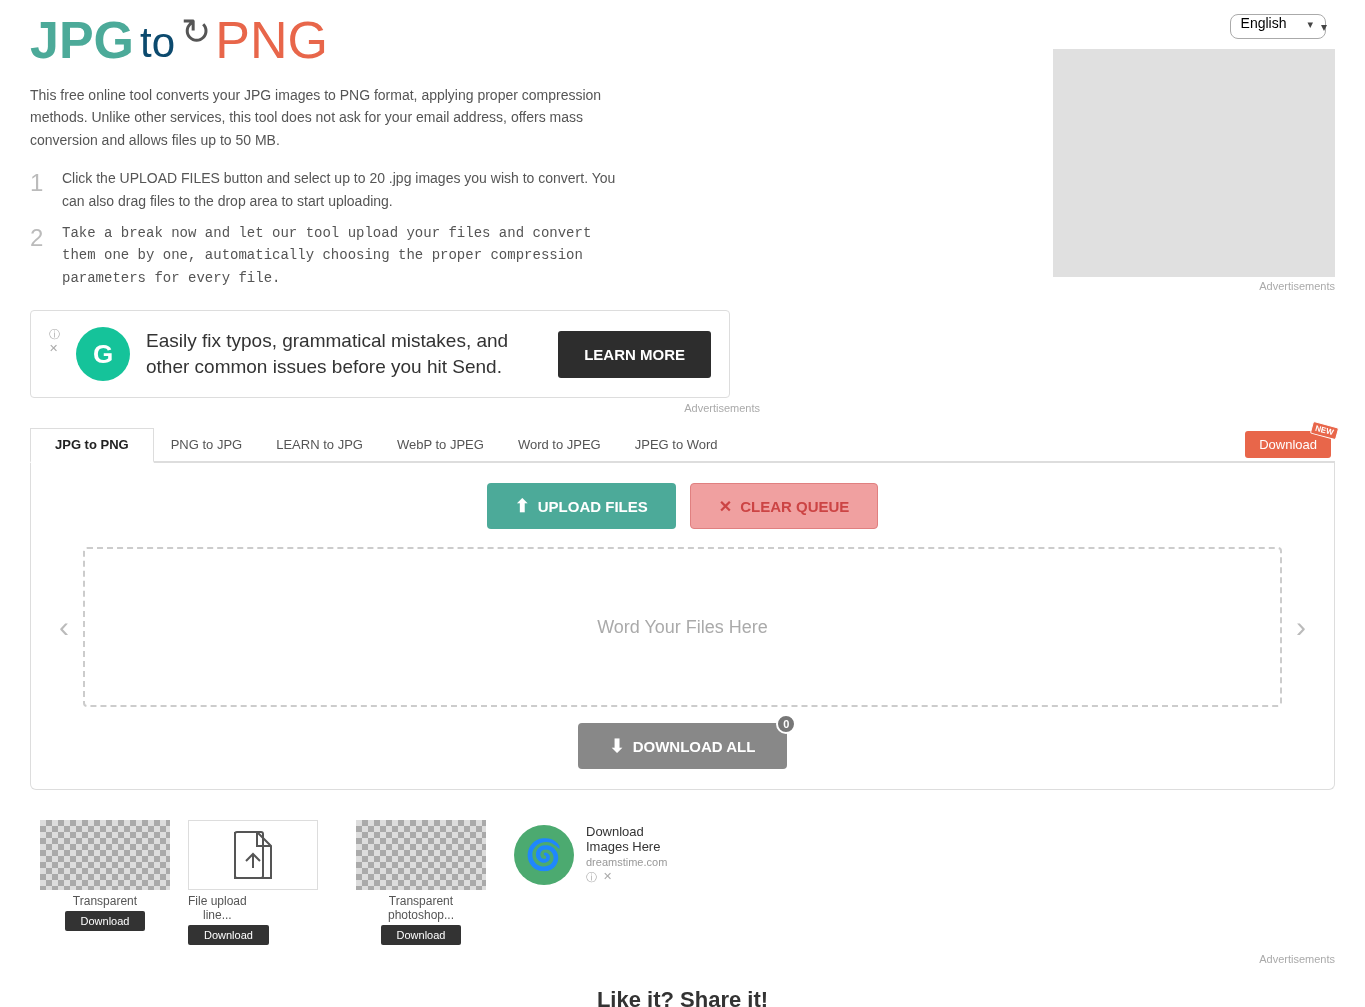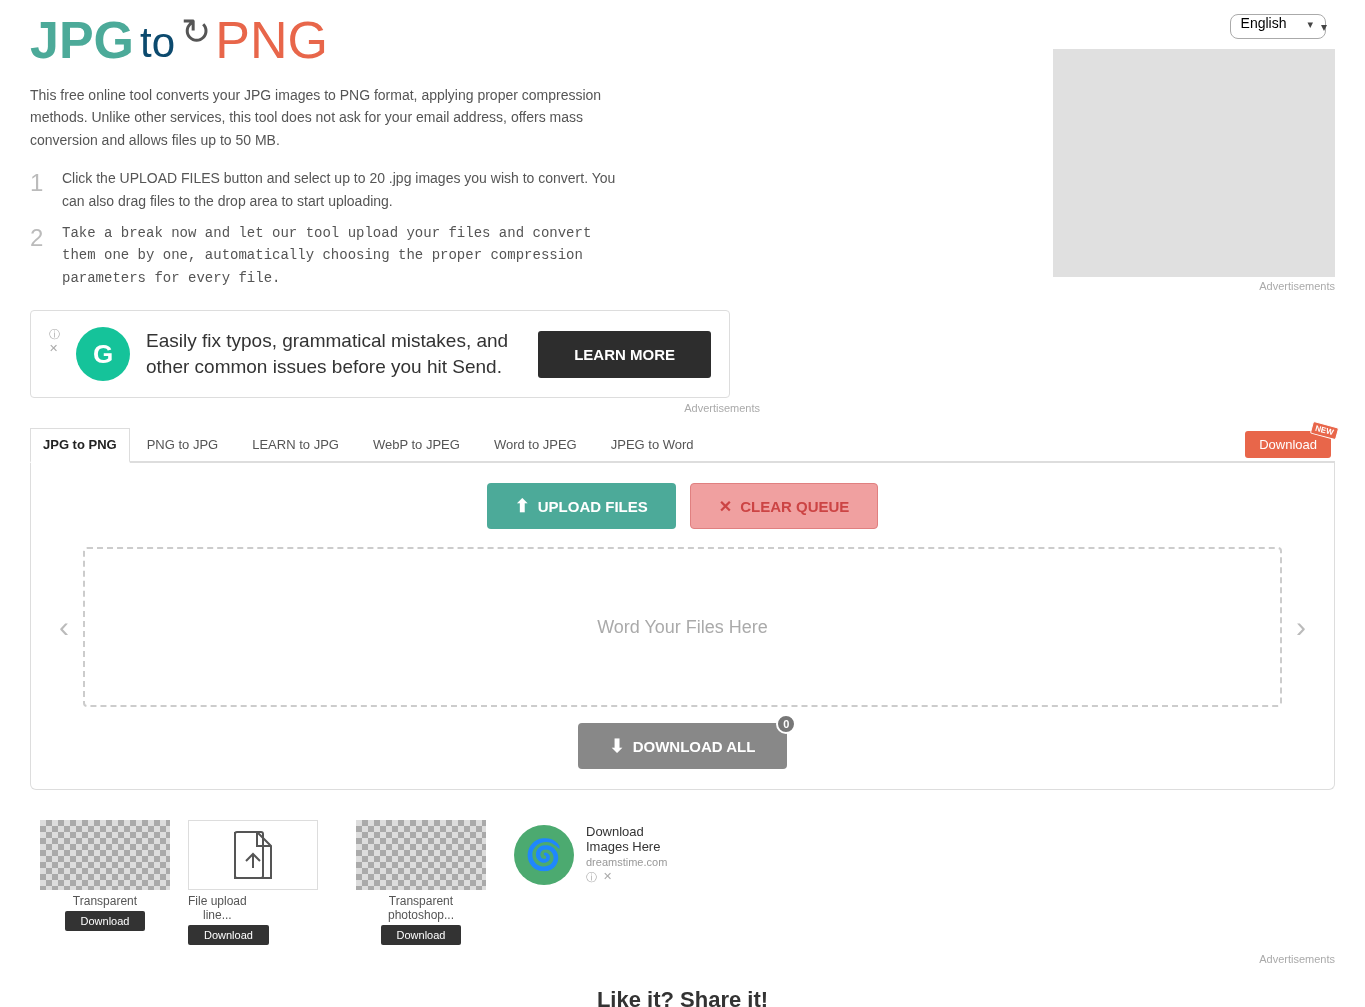--- a/index.html
+++ b/index.html
@@ -51,27 +51,27 @@
 
 <div style="margin: 18px 30px 4px 30px; border:1px solid #ddd; border-radius:4px; padding:16px 18px; display:flex; align-items:center; gap:16px; max-width:700px;">
   <div style="position:relative; align-self:flex-start;">
     <span style="font-size:11px; color:#aaa; cursor:pointer; display:block;">ⓘ</span>
     <span style="font-size:11px; color:#aaa; cursor:pointer; display:block;">✕</span>
   </div>
   <div style="width:54px; height:54px; background:#15c39a; border-radius:50%; display:flex; align-items:center; justify-content:center; color:#fff; font-size:26px; font-weight:700; flex-shrink:0;">
     <span>G</span>
   </div>
   <div style="flex:1; font-size:19px; color:#333; font-weight:400; line-height:1.35;">Easily fix typos, grammatical mistakes, and other common issues before you hit Send.</div>
-  <button style="background:#2d2d2d; color:#fff; border:none; padding:15px 36px; font-size:15px; font-weight:700; border-radius:3px; cursor:pointer; white-space:nowrap;">LEARN MORE</button>
+  <button style="background:#2d2d2d; color:#fff; border:none; padding:15px 26px; font-size:15px; font-weight:700; border-radius:3px; cursor:pointer; white-space:nowrap;">LEARN MORE</button>
 </div>
 <div style="text-align:right; font-size:11px; color:#aaa; max-width:730px; margin: 2px 30px 0 30px;">Advertisements</div>
 
 <div style="margin: 14px 30px 0 30px;">
   <div style="display:flex; border-bottom:2px solid #ddd; align-items:stretch;">
-    <div style="padding:8px 12px; font-size:13px; color:#222; cursor:pointer; border:1px solid #ddd; border-bottom:2px solid #fff; background:#fff; font-weight:600; margin-bottom:-2px;">
+    <div style="padding:8px 24px; font-size:13px; color:#222; cursor:pointer; border:1px solid #ddd; border-bottom:2px solid #fff; background:#fff; font-weight:600; margin-bottom:-2px;">
       <span>JPG to PNG</span>
     </div>
     <div style="padding:8px 16px; font-size:13px; color:#555; cursor:pointer; border:1px solid transparent; background:transparent;">
       <span>PNG to JPG</span>
     </div>
     <div style="padding:8px 16px; font-size:13px; color:#555; cursor:pointer; border:1px solid transparent; background:transparent;">
       <span>LEARN to JPG</span>
     </div>
     <div style="padding:8px 16px; font-size:13px; color:#555; cursor:pointer; border:1px solid transparent; background:transparent;">
       <span>WebP to JPEG</span>

